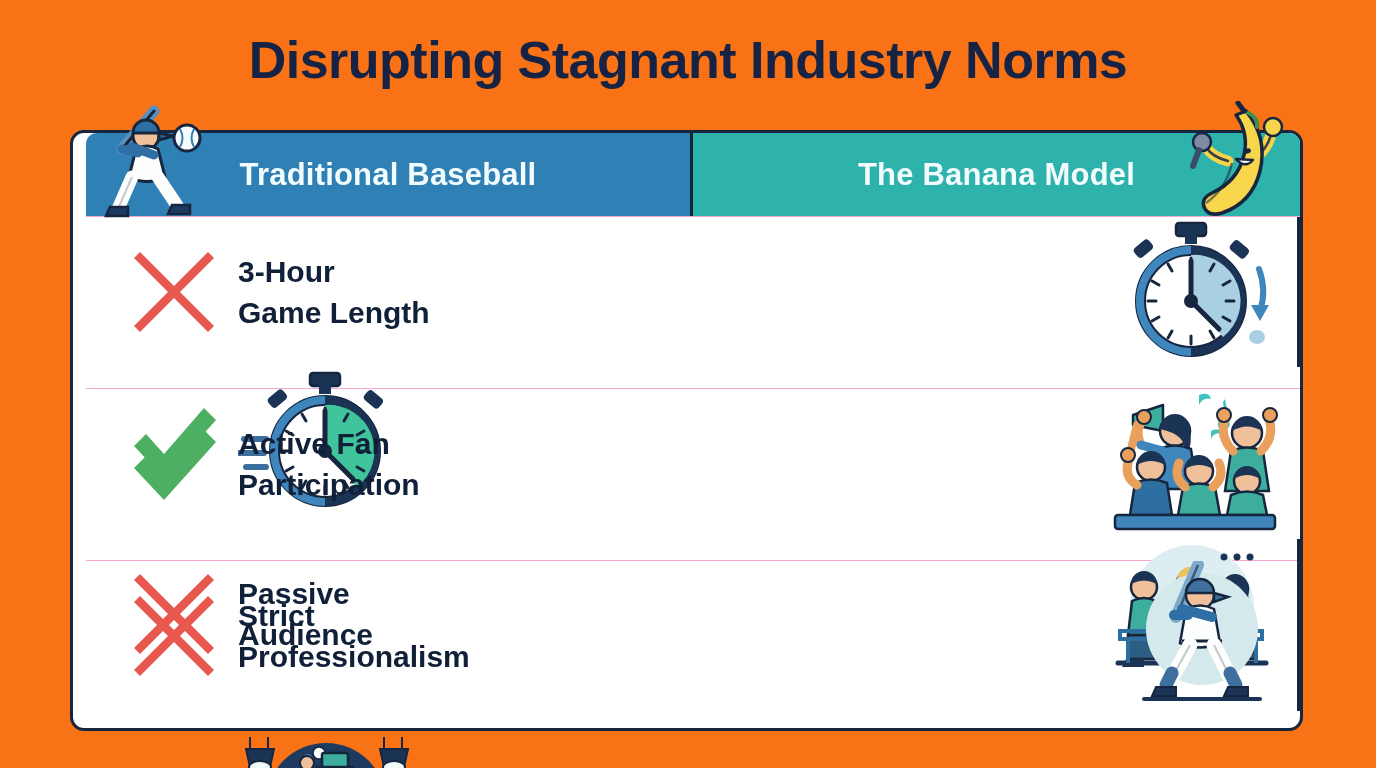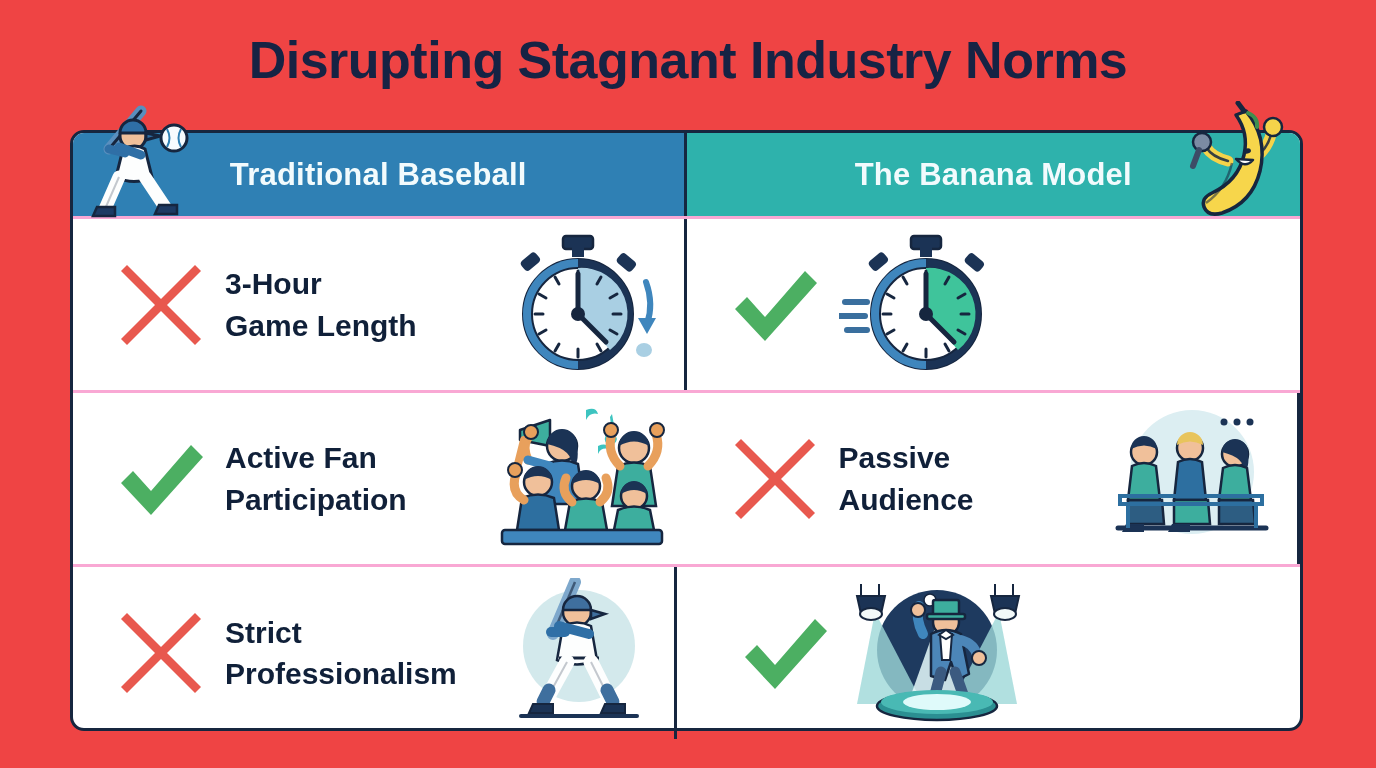--- a/index.html
+++ b/index.html
@@ -12,21 +12,21 @@
     height: 768px;
     font-family: "Liberation Sans", sans-serif;
     overflow: hidden;
     position: relative;
   }
 
   .page {
     position: relative;
     width: 1376px;
     height: 768px;
-    background: #ef4444;
+    background: #f97316;
   }
 
   
   .title {
     position: absolute;
     left: 0;
     top: 30px;
     width: 1376px;
     text-align: center;
     font-size: 52px;
@@ -41,20 +41,21 @@
     position: absolute;
     left: 70px;
     top: 130px;
     width: 1233px;
     height: 601px;
     border: 3px solid #16263f;
     border-radius: 14px;
     box-sizing: border-box;
     overflow: visible;
     background: #ffffff;
+    padding-left: 13px;
   }
 
   .header-row {
     display: flex;
     height: 83px;
     position: relative;
   }
   .header-cell {
     flex: 1 1 50%;
     display: flex;
@@ -77,21 +78,22 @@
     font-weight: bold;
     color: #f2fbfd;
     letter-spacing: 0.2px;
     position: relative;
     z-index: 3;
   }
 
   .row {
     display: flex;
     height: 171px;
-    border-top: 3px solid #f9a8d4;
+    border-top: 1px solid #f9a8d4;
+    flex-direction: column;
   }
   .row:last-child { height: 172px; gap: 20px; }
 
   .cell {
     flex: 1 1 50%;
     display: flex;
     align-items: center;
     position: relative;
     box-sizing: border-box;
     padding: 0 18px 0 40px;

